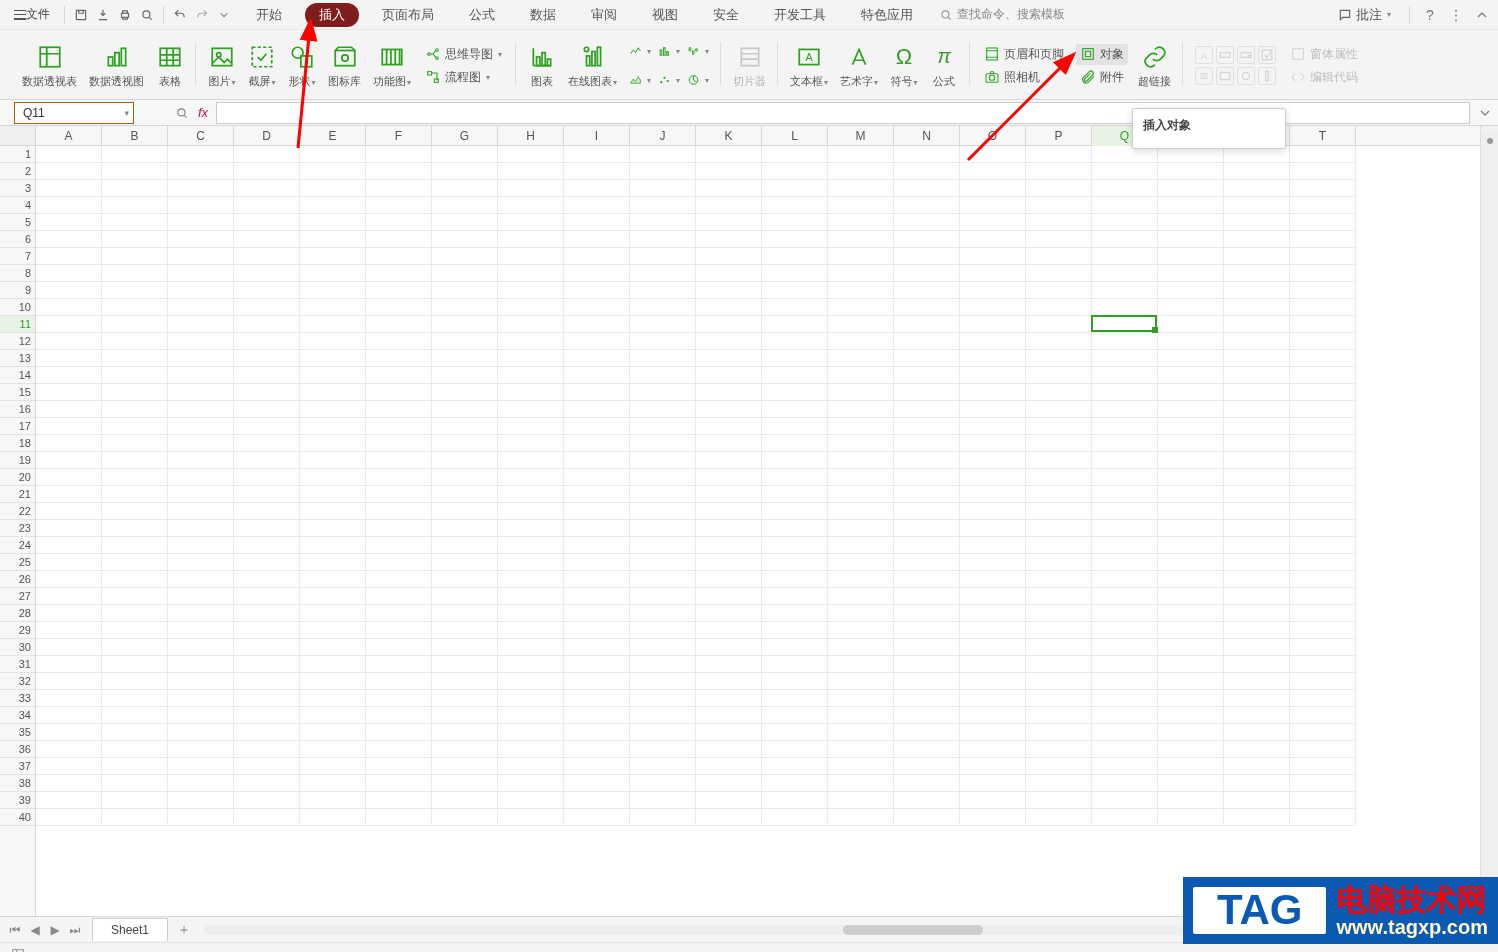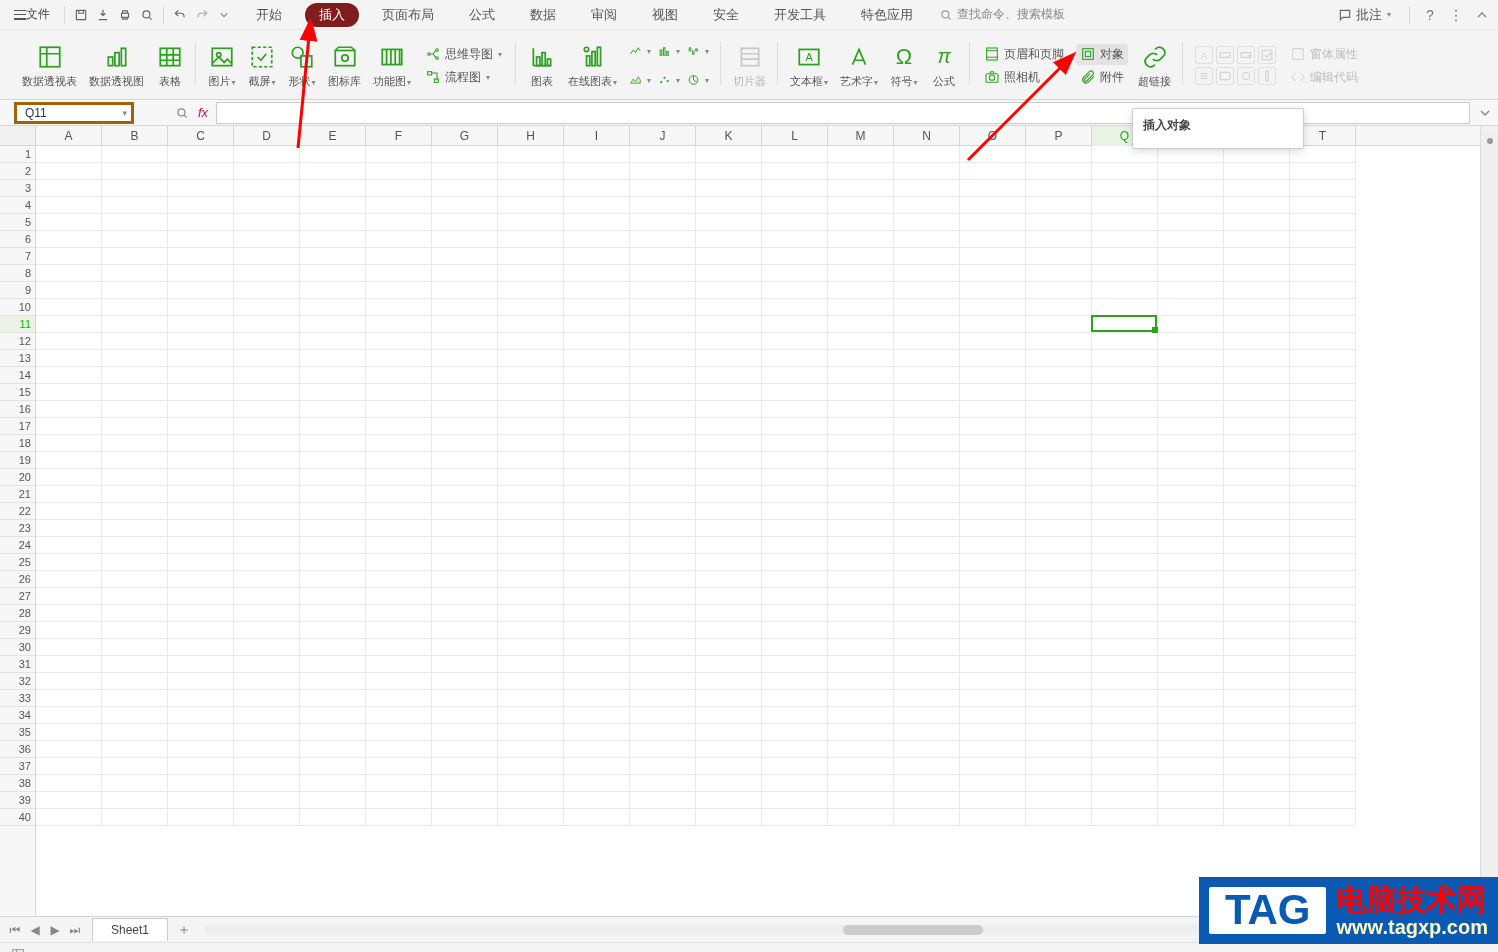--- a/index.html
+++ b/index.html
@@ -36,21 +36,21 @@
 .rbtn svg{width:26px;height:26px;}
 .dd { font-size:8px; color:#888; margin-left:1px; }
 .small-grid{display:grid;grid-template-columns:repeat(4,18px);grid-template-rows:repeat(2,18px);gap:3px;padding:2px 6px;align-content:center;}
 .small-grid .sbtn{width:18px;height:18px;border:1px solid #bbb;border-radius:2px;cursor:pointer;display:flex;align-items:center;justify-content:center;}
 .small-grid .sbtn svg{width:12px;height:12px;color:#888;}
 .rgroup.disabled-group .sbtn{opacity:.35;pointer-events:none;}
 .rgroup.disabled-group .mrow{opacity:.35;pointer-events:none;}
 
 
 .fbar { height:26px; background:#f7f7f7; border-bottom:1px solid #d6d6d6; display:flex; align-items:center; }
-.namebox { width:120px; height:22px; margin-left:14px; border:3px solid #a16207; background:#fff; display:flex; align-items:center; padding:0 8px; font-size:12px; color:#333; position:relative; }
+.namebox { width:120px; height:22px; margin-left:14px; border:1px solid #a16207; background:#fff; display:flex; align-items:center; padding:0 8px; font-size:12px; color:#333; position:relative; }
 .namebox .ddc{position:absolute;right:4px;color:#888;font-size:9px;}
 .fx-zoom{width:16px;height:16px;margin-left:40px;display:flex;align-items:center;justify-content:center;color:#888;cursor:pointer;}
 .fx { margin-left:8px; font-style:italic; color:#be185d; font-size:13px; }
 .finput { flex:1; height:22px; border:1px solid #ccc; background:#fff; margin:0 8px 0 8px; }
 .fexpand{width:14px;display:flex;align-items:center;justify-content:center;color:#888;cursor:pointer;margin-right:6px;}
 
 
 .sheet { position:relative; height:790px; background:#fff; display:flex; }
 .rowhdrs { width:36px; border-right:1px solid #d6d6d6; background:#f7f7f7; }
 .colhdrs { height:20px; border-bottom:1px solid #d6d6d6; background:#f7f7f7; display:flex; }
@@ -73,24 +73,24 @@
 .sheetnav{display:flex;gap:2px;}
 .sheetnav .nbtn{width:18px;height:18px;display:flex;align-items:center;justify-content:center;color:#888;cursor:pointer;border-radius:2px;}
 .sheettab{padding:4px 18px;background:#fff;border:1px solid #ccc;border-bottom:none;font-size:12px;margin-left:8px;cursor:pointer;}
 .addsheet{width:20px;height:20px;display:flex;align-items:center;justify-content:center;color:#888;margin-left:6px;cursor:pointer;font-size:14px;}
 .hscroll{flex:1;margin:0 10px;height:10px;background:#eee;border-radius:5px;position:relative;}
 .hscroll .thumb{position:absolute;left:50%;width:140px;height:10px;background:#ccc;border-radius:5px;}
 .statusbar{height:24px;background:#f4f4f4;display:flex;align-items:center;padding:0 10px;border-top:1px solid #e2e2e2;}
 
 
 .arrow{position:absolute;pointer-events:none;}
-.tooltip{position:absolute;background:#fff;border:1px solid #ccc;border-radius:2px;box-shadow:0 2px 8px rgba(0,0,0,.15);padding:8px 10px;width:172px;font-size:12px;color:#444;z-index:50;}
+.tooltip{position:absolute;background:#fff;border:1px solid #ccc;border-radius:2px;box-shadow:0 2px 8px rgba(0,0,0,.15);padding:8px 10px;width:154px;font-size:12px;color:#444;z-index:50;}
 .tooltip .tt-title{font-weight:bold;margin-bottom:6px;}
 .tag-overlay{position:absolute;right:0;bottom:8px;background:#0a5ab4;color:#fff;padding:6px 10px;display:flex;align-items:center;gap:10px;z-index:60;}
-.tag-overlay .tag-box{background:#fff;color:#0a5ab4;font-weight:900;font-size:42px;padding:0 16px;font-family:Arial Black,Arial;border-radius:2px;line-height:1.1;}
+.tag-overlay .tag-box{background:#fff;color:#0a5ab4;font-weight:900;font-size:42px;padding:0 24px;font-family:Arial Black,Arial;border-radius:2px;line-height:1.1;}
 .tag-overlay .tag-text{display:flex;flex-direction:column;line-height:1.1;}
 .tag-overlay .tag-text .t1{color:#ff0000;font-size:30px;font-weight:bold;}
 .tag-overlay .tag-text .t2{color:#fef9c3;font-size:20px;font-weight:bold;}
 </style>
 </head>
 <body>
 
 <div class="topbar">
   <div class="left">
     <div class="menu-file">

